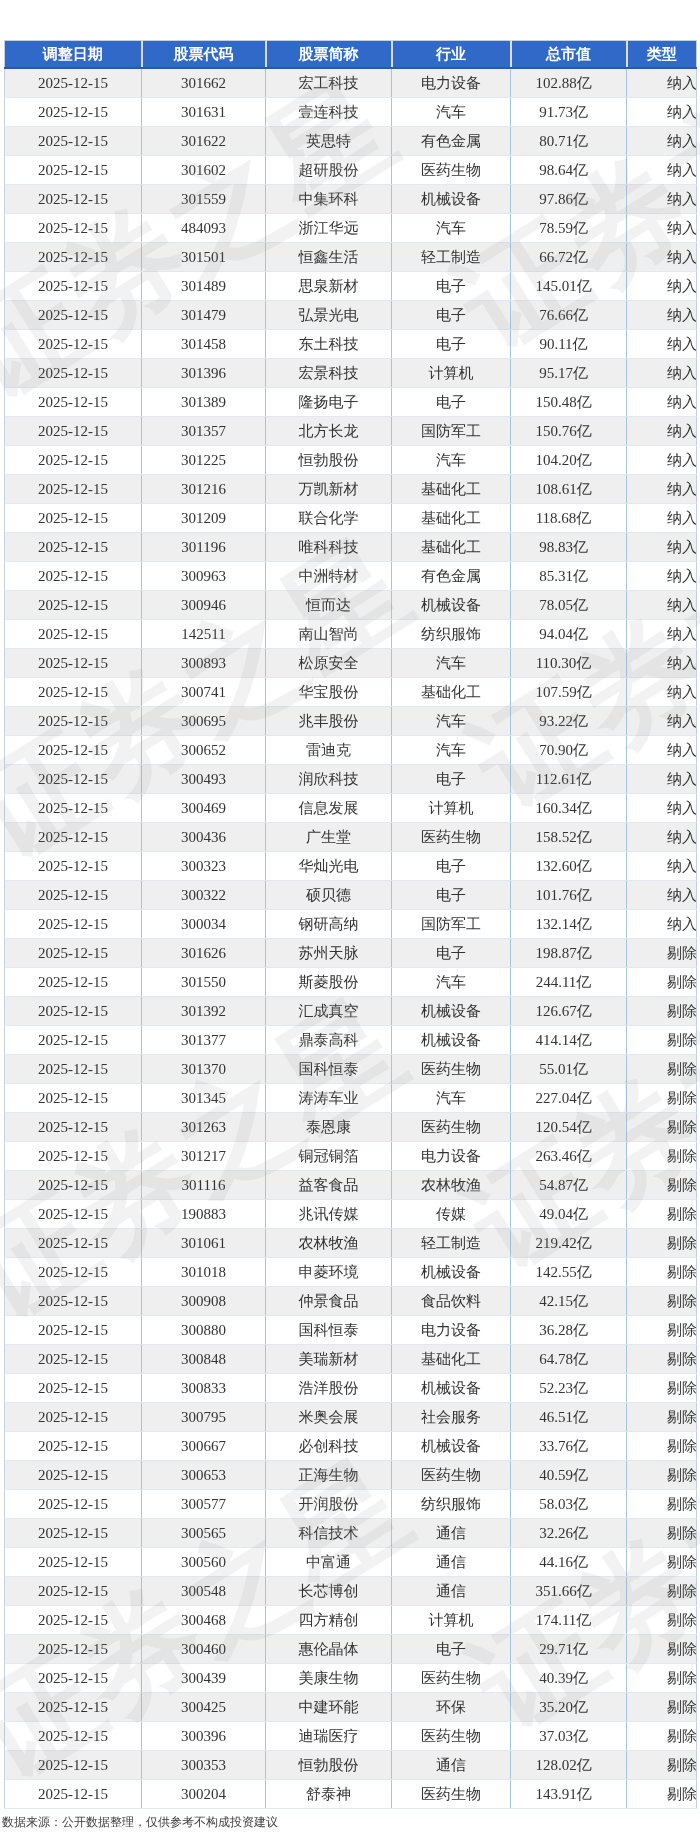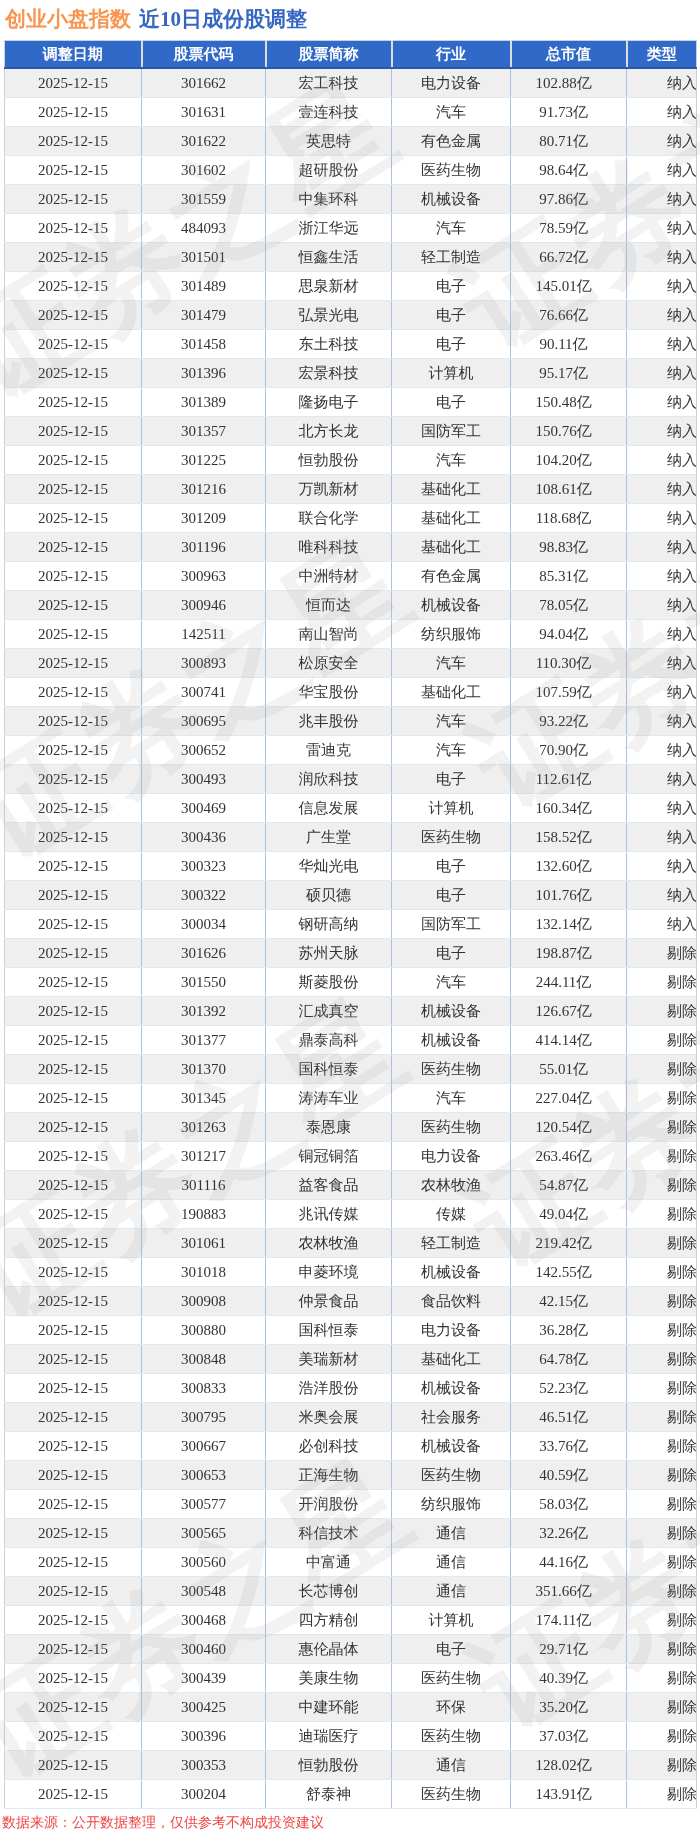--- a/index.html
+++ b/index.html
@@ -58,22 +58,22 @@
     white-space:nowrap;
   }
   table.adjust-table td:last-child{border-right:none;padding-left:40px;}
   table.adjust-table tbody tr:nth-child(odd) td{background:#efefef;}
   table.adjust-table tbody tr:nth-child(even) td{background:#ffffff;}
   table.adjust-table td.cap-cell{padding-right:10px;}
   .footer-note{
     position:absolute;
     top:1814px;
     left:2px;
-    font-size:14px;
-    color:#ef4444;
+    font-size:12px;
+    color:#404040;
     font-family:Liberation Sans, sans-serif;
     z-index:2;
     white-space:nowrap;
   }
   .watermark-layer{
     position:absolute;
     top:0;left:0;
     width:700px;height:1840px;
     z-index:5;
     pointer-events:none;
@@ -99,21 +99,20 @@
       <div class="watermark" style="left: -70px; top: 300px;">证券之星</div>
       <div class="watermark" style="left: 430px; top: 250px;">证券之星</div>
       <div class="watermark" style="left: -55px; top: 760px;">证券之星</div>
       <div class="watermark" style="left: 445px; top: 710px;">证券之星</div>
       <div class="watermark" style="left: -60px; top: 1220px;">证券之星</div>
       <div class="watermark" style="left: 440px; top: 1170px;">证券之星</div>
       <div class="watermark" style="left: -55px; top: 1680px;">证券之星</div>
       <div class="watermark" style="left: 445px; top: 1630px;">证券之星</div>
     </div>
 
-  <h1 class="page-title"><span class="index-name">创业小盘指数</span><span class="title-sub">近10日成份股调整</span></h1>
 
   <table class="adjust-table">
     <colgroup>
       <col style="width:137px">
       <col style="width:124px">
       <col style="width:126px">
       <col style="width:119px">
       <col style="width:116px">
       <col style="width:70px">
     </colgroup>

